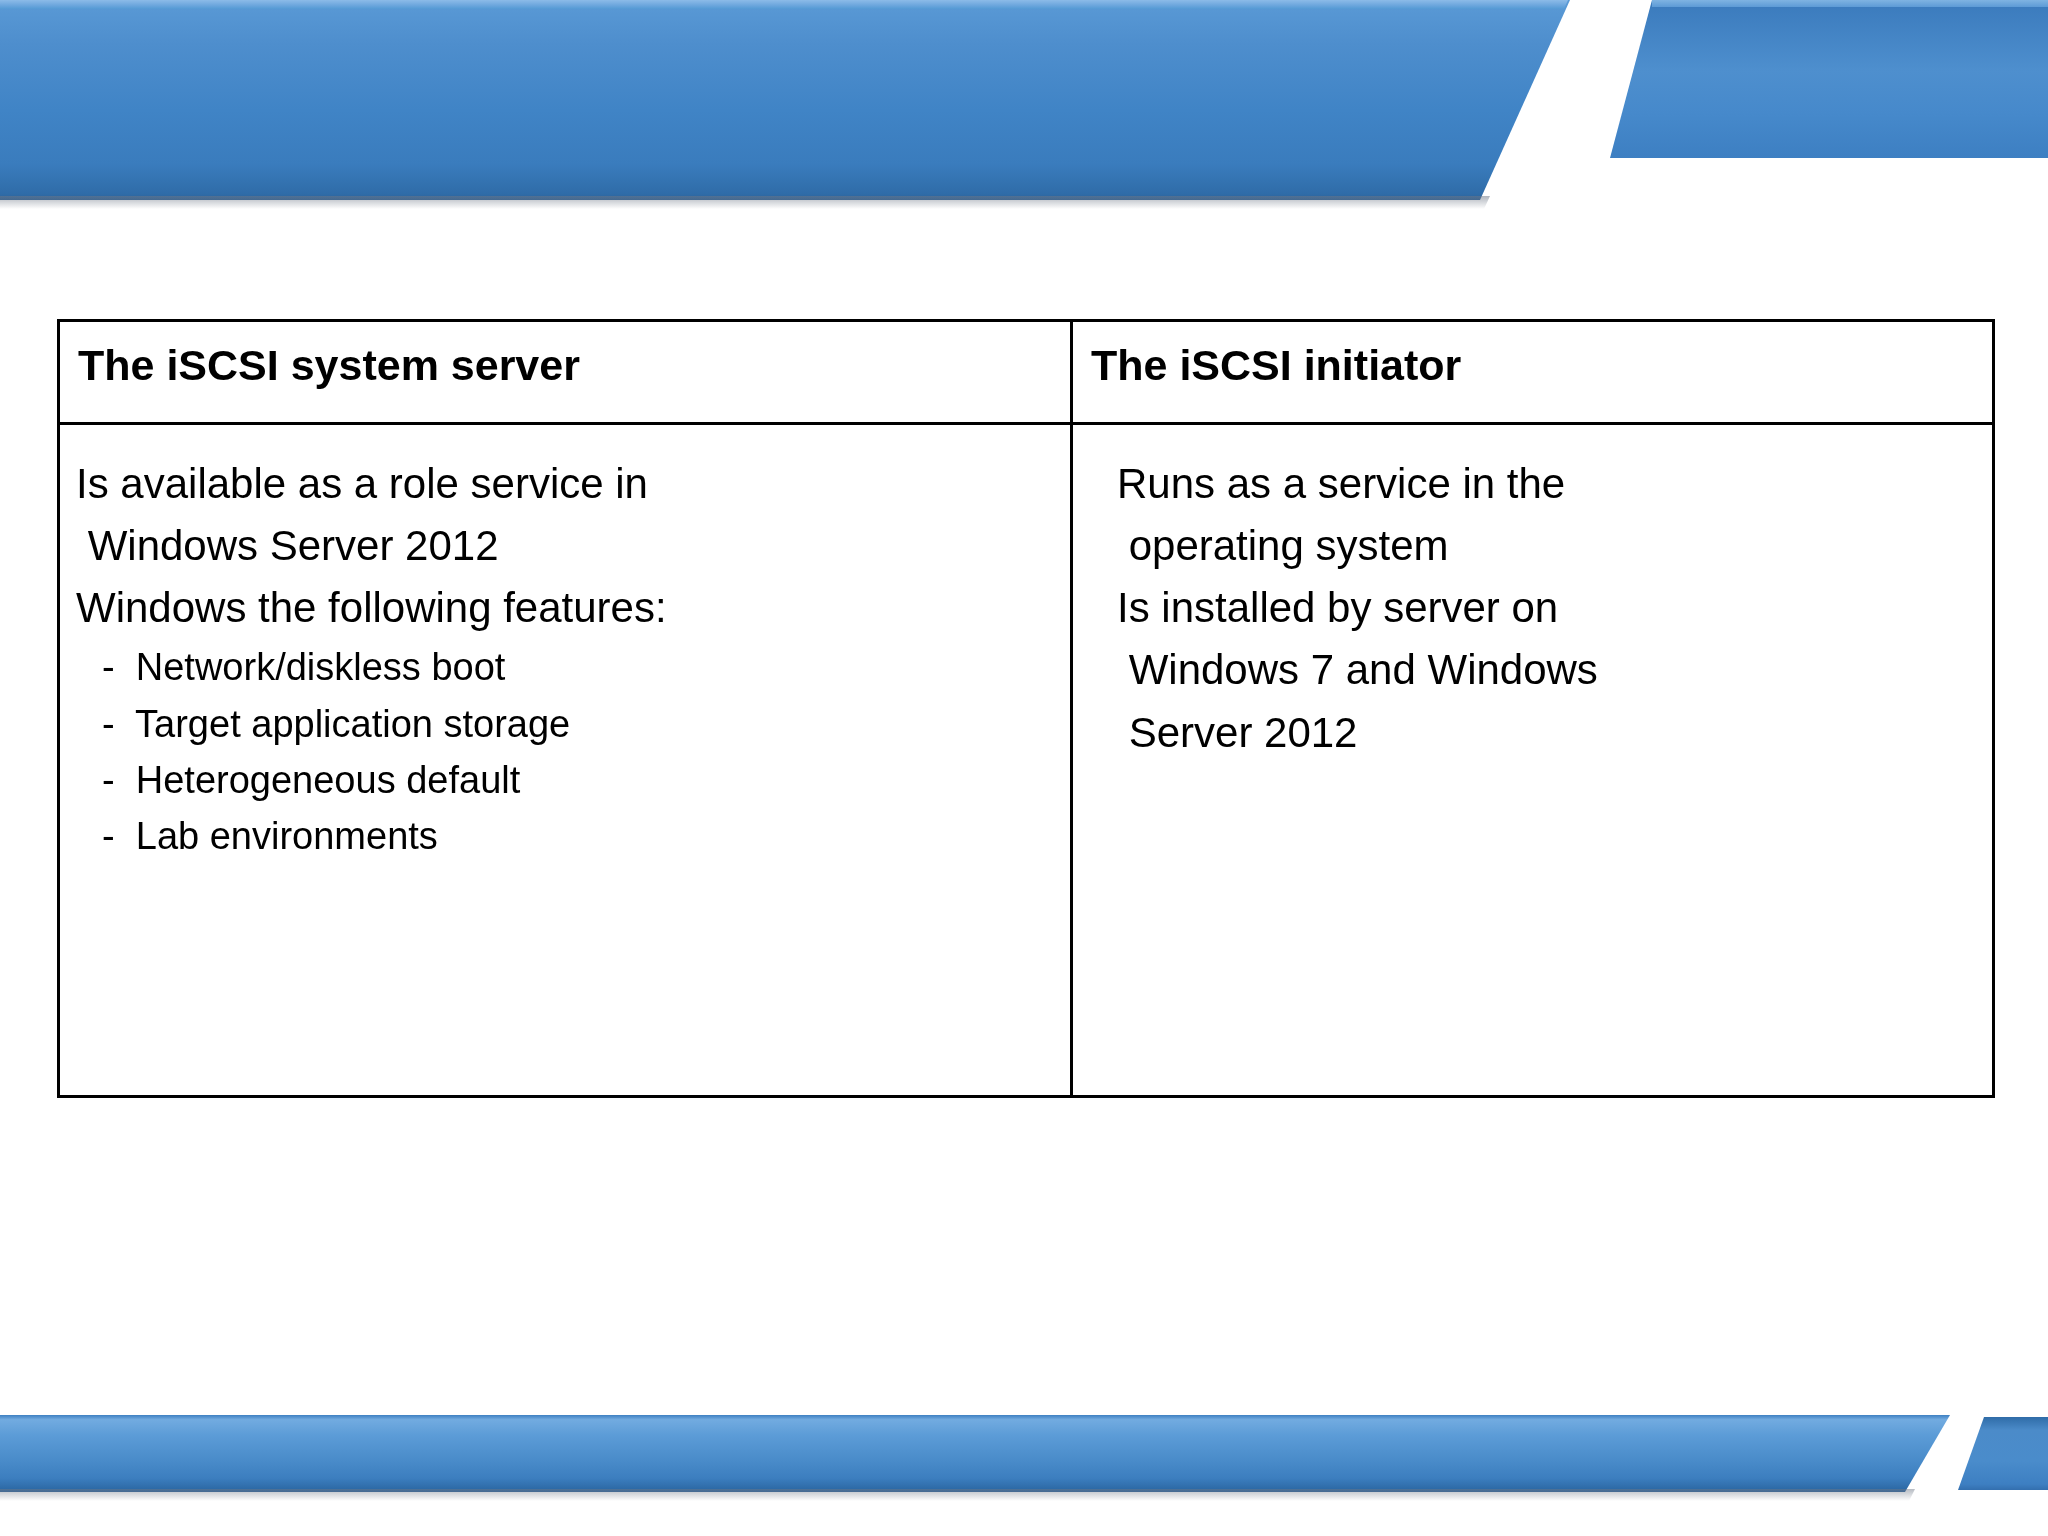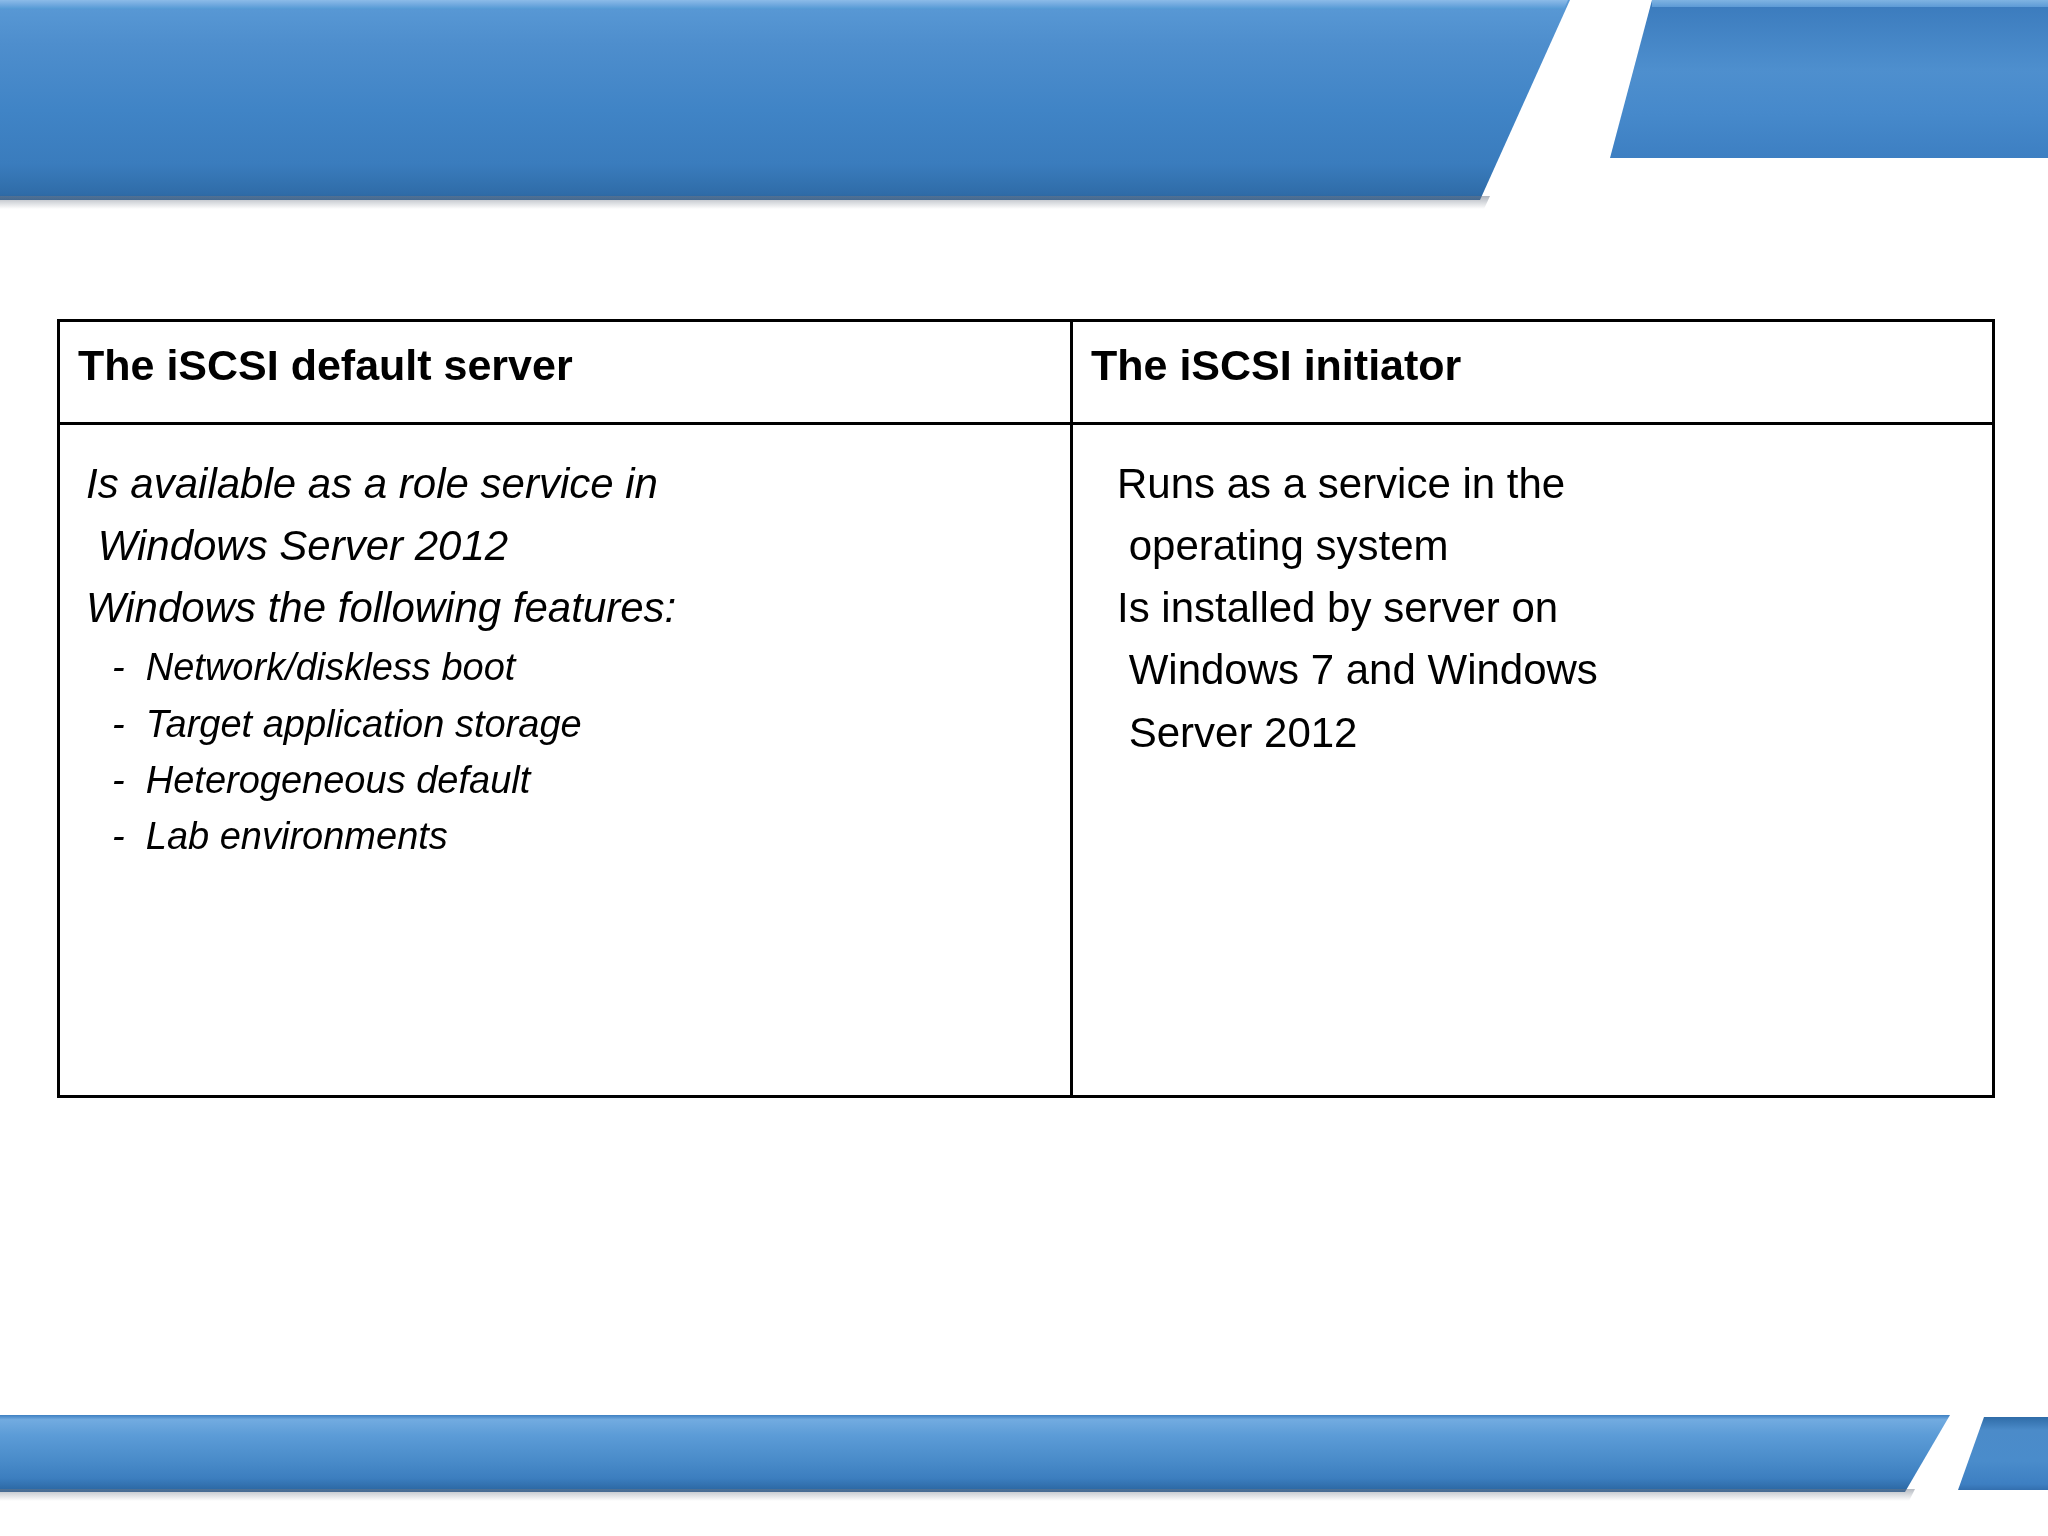--- a/index.html
+++ b/index.html
@@ -142,21 +142,21 @@
     list-style: none;
     font-weight: normal;
     color: #000000;
   }
   .body-list li {
     font-size: 42px;
     line-height: 1.48;
     color: #000000;
     white-space: pre;
   }
-  .left-col .body-list { padding-left: 26px; font-style: italic; }
+  .left-col .body-list { padding-left: 16px; }
   .left-col .body-list li.lvl1 { padding-left: 0px; }
   .left-col .body-list li.lvl2 { padding-left: 26px; font-size: 38px; }
   .right-col .body-list { padding-left: 44px; }
 
   
   #footer-band {
     position: absolute;
     left: 0;
     top: 1405px;
     width: 2048px;
@@ -219,21 +219,21 @@
 </div>
 
 <table id="content-table">
   <colgroup>
     <col class="col-left">
     <col class="col-right">
   </colgroup>
   <thead>
     <tr>
       <th class="hdr-cell">
-        <div class="hdr-text">The iSCSI default server</div>
+        <div class="hdr-text">The iSCSI system server</div>
       </th>
       <th class="hdr-cell">
         <div class="hdr-text">The iSCSI initiator</div>
       </th>
     </tr>
   </thead>
   <tbody>
     <tr>
       <td class="body-cell left-col">
         <ul class="body-list">

